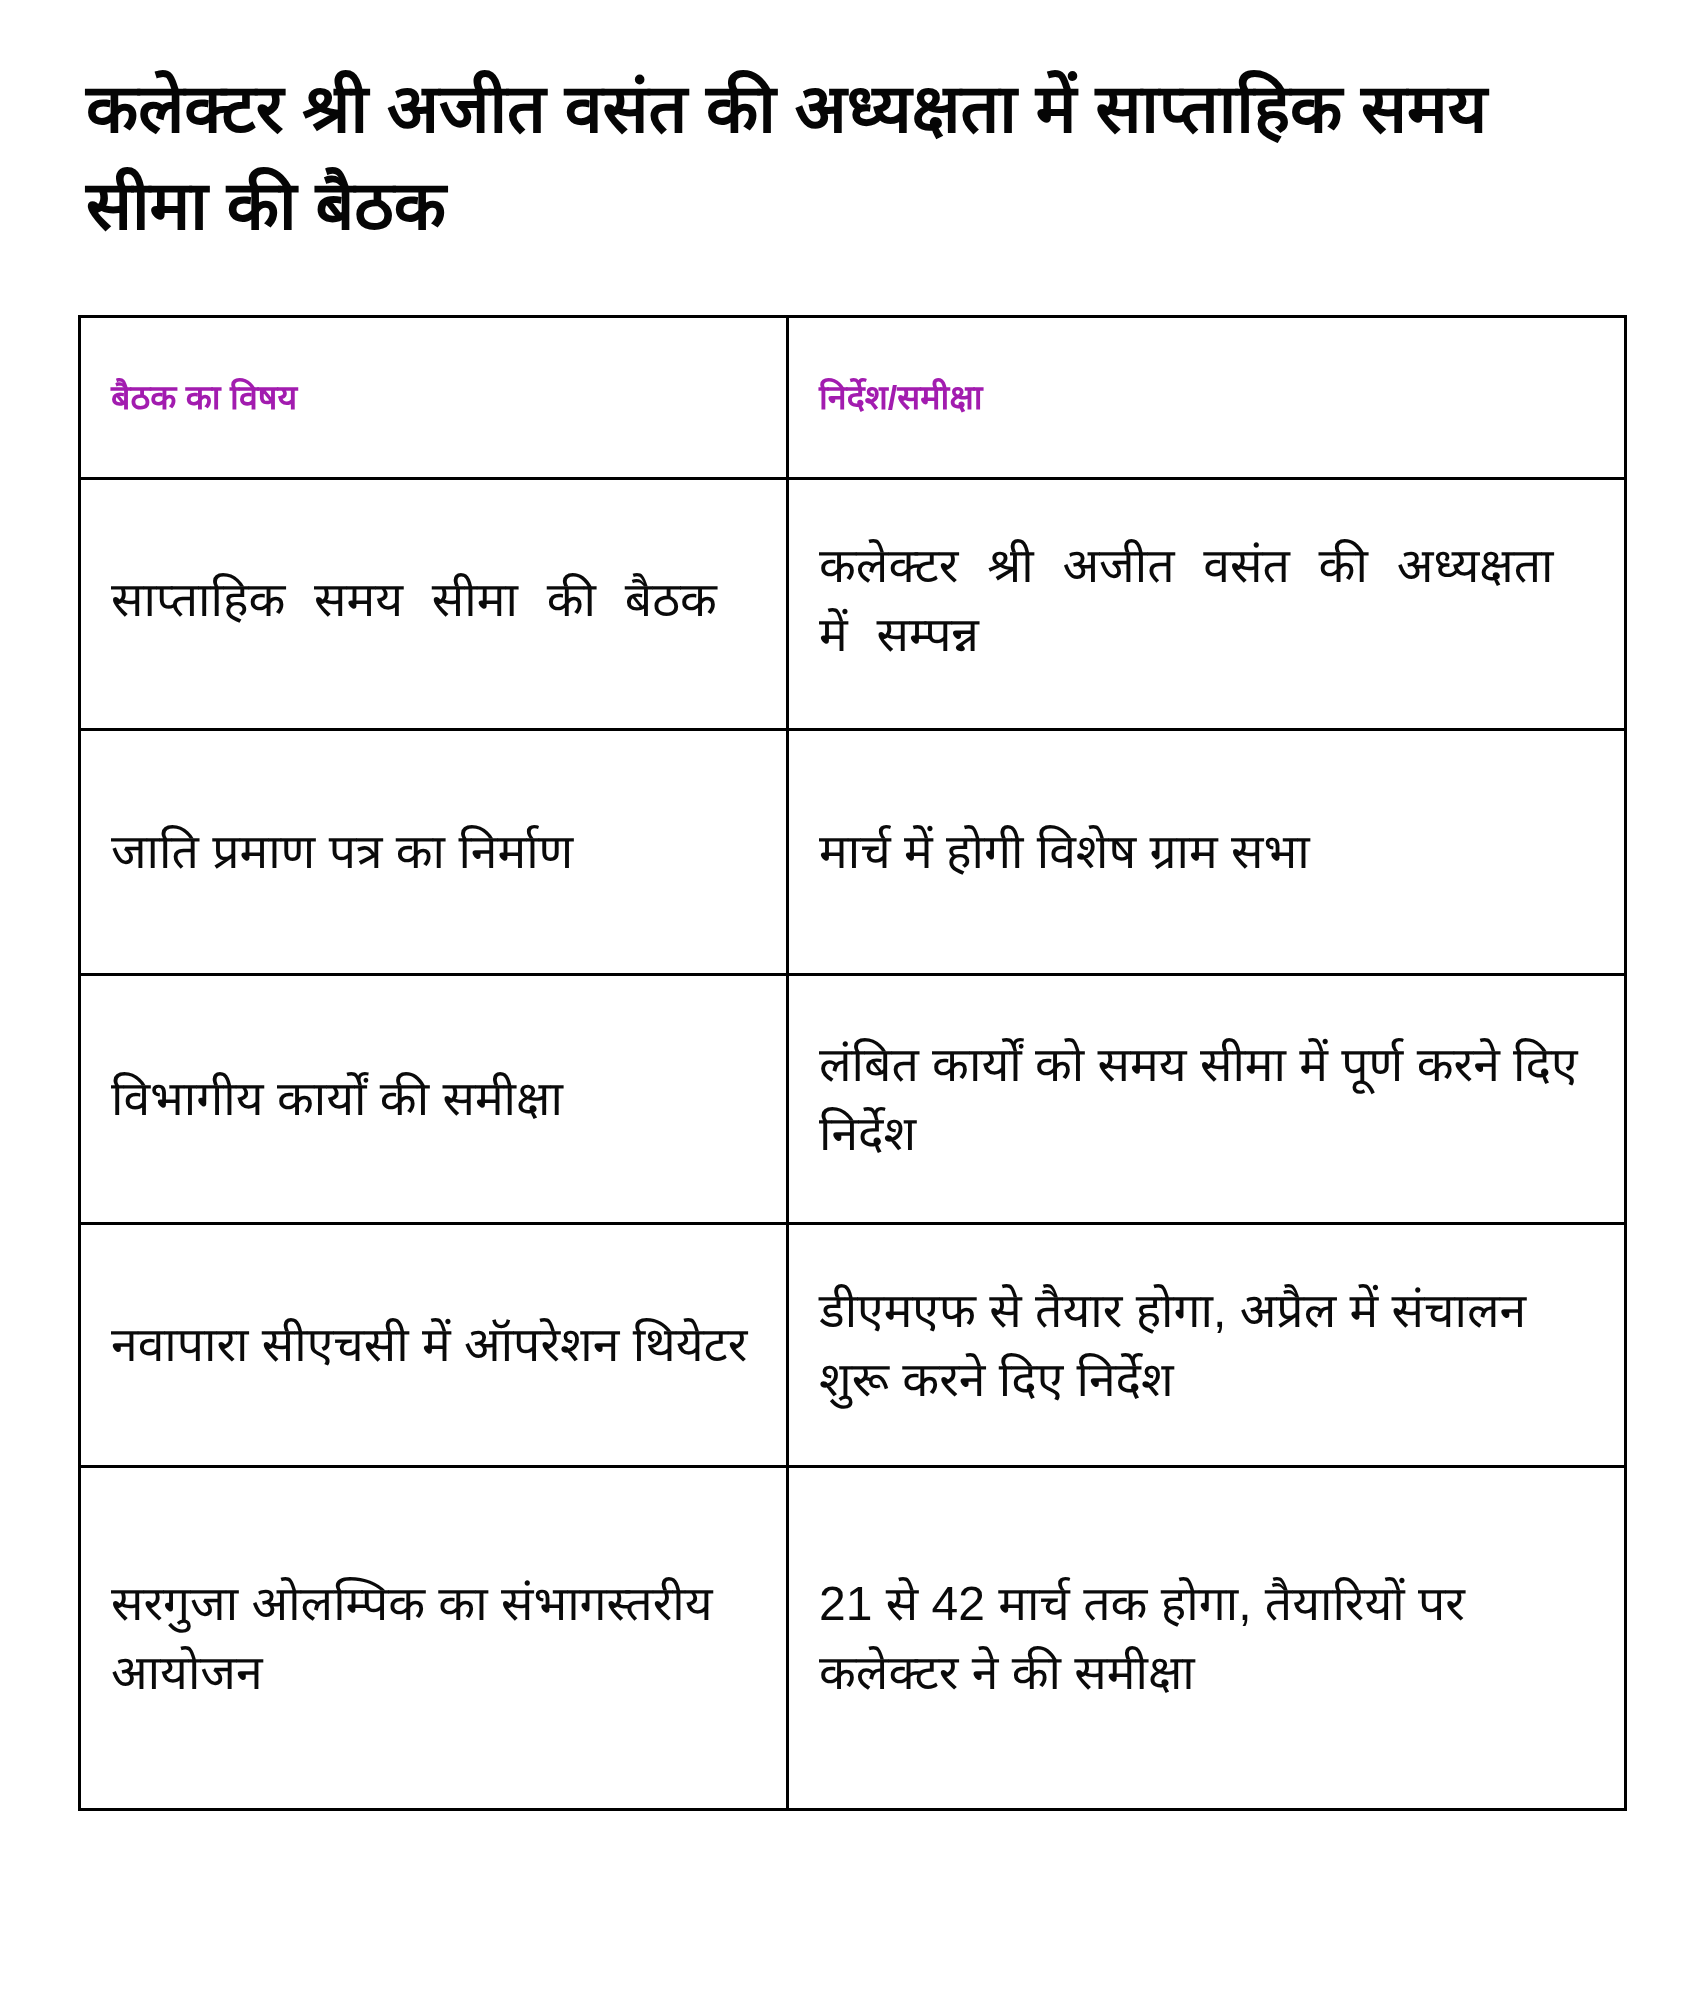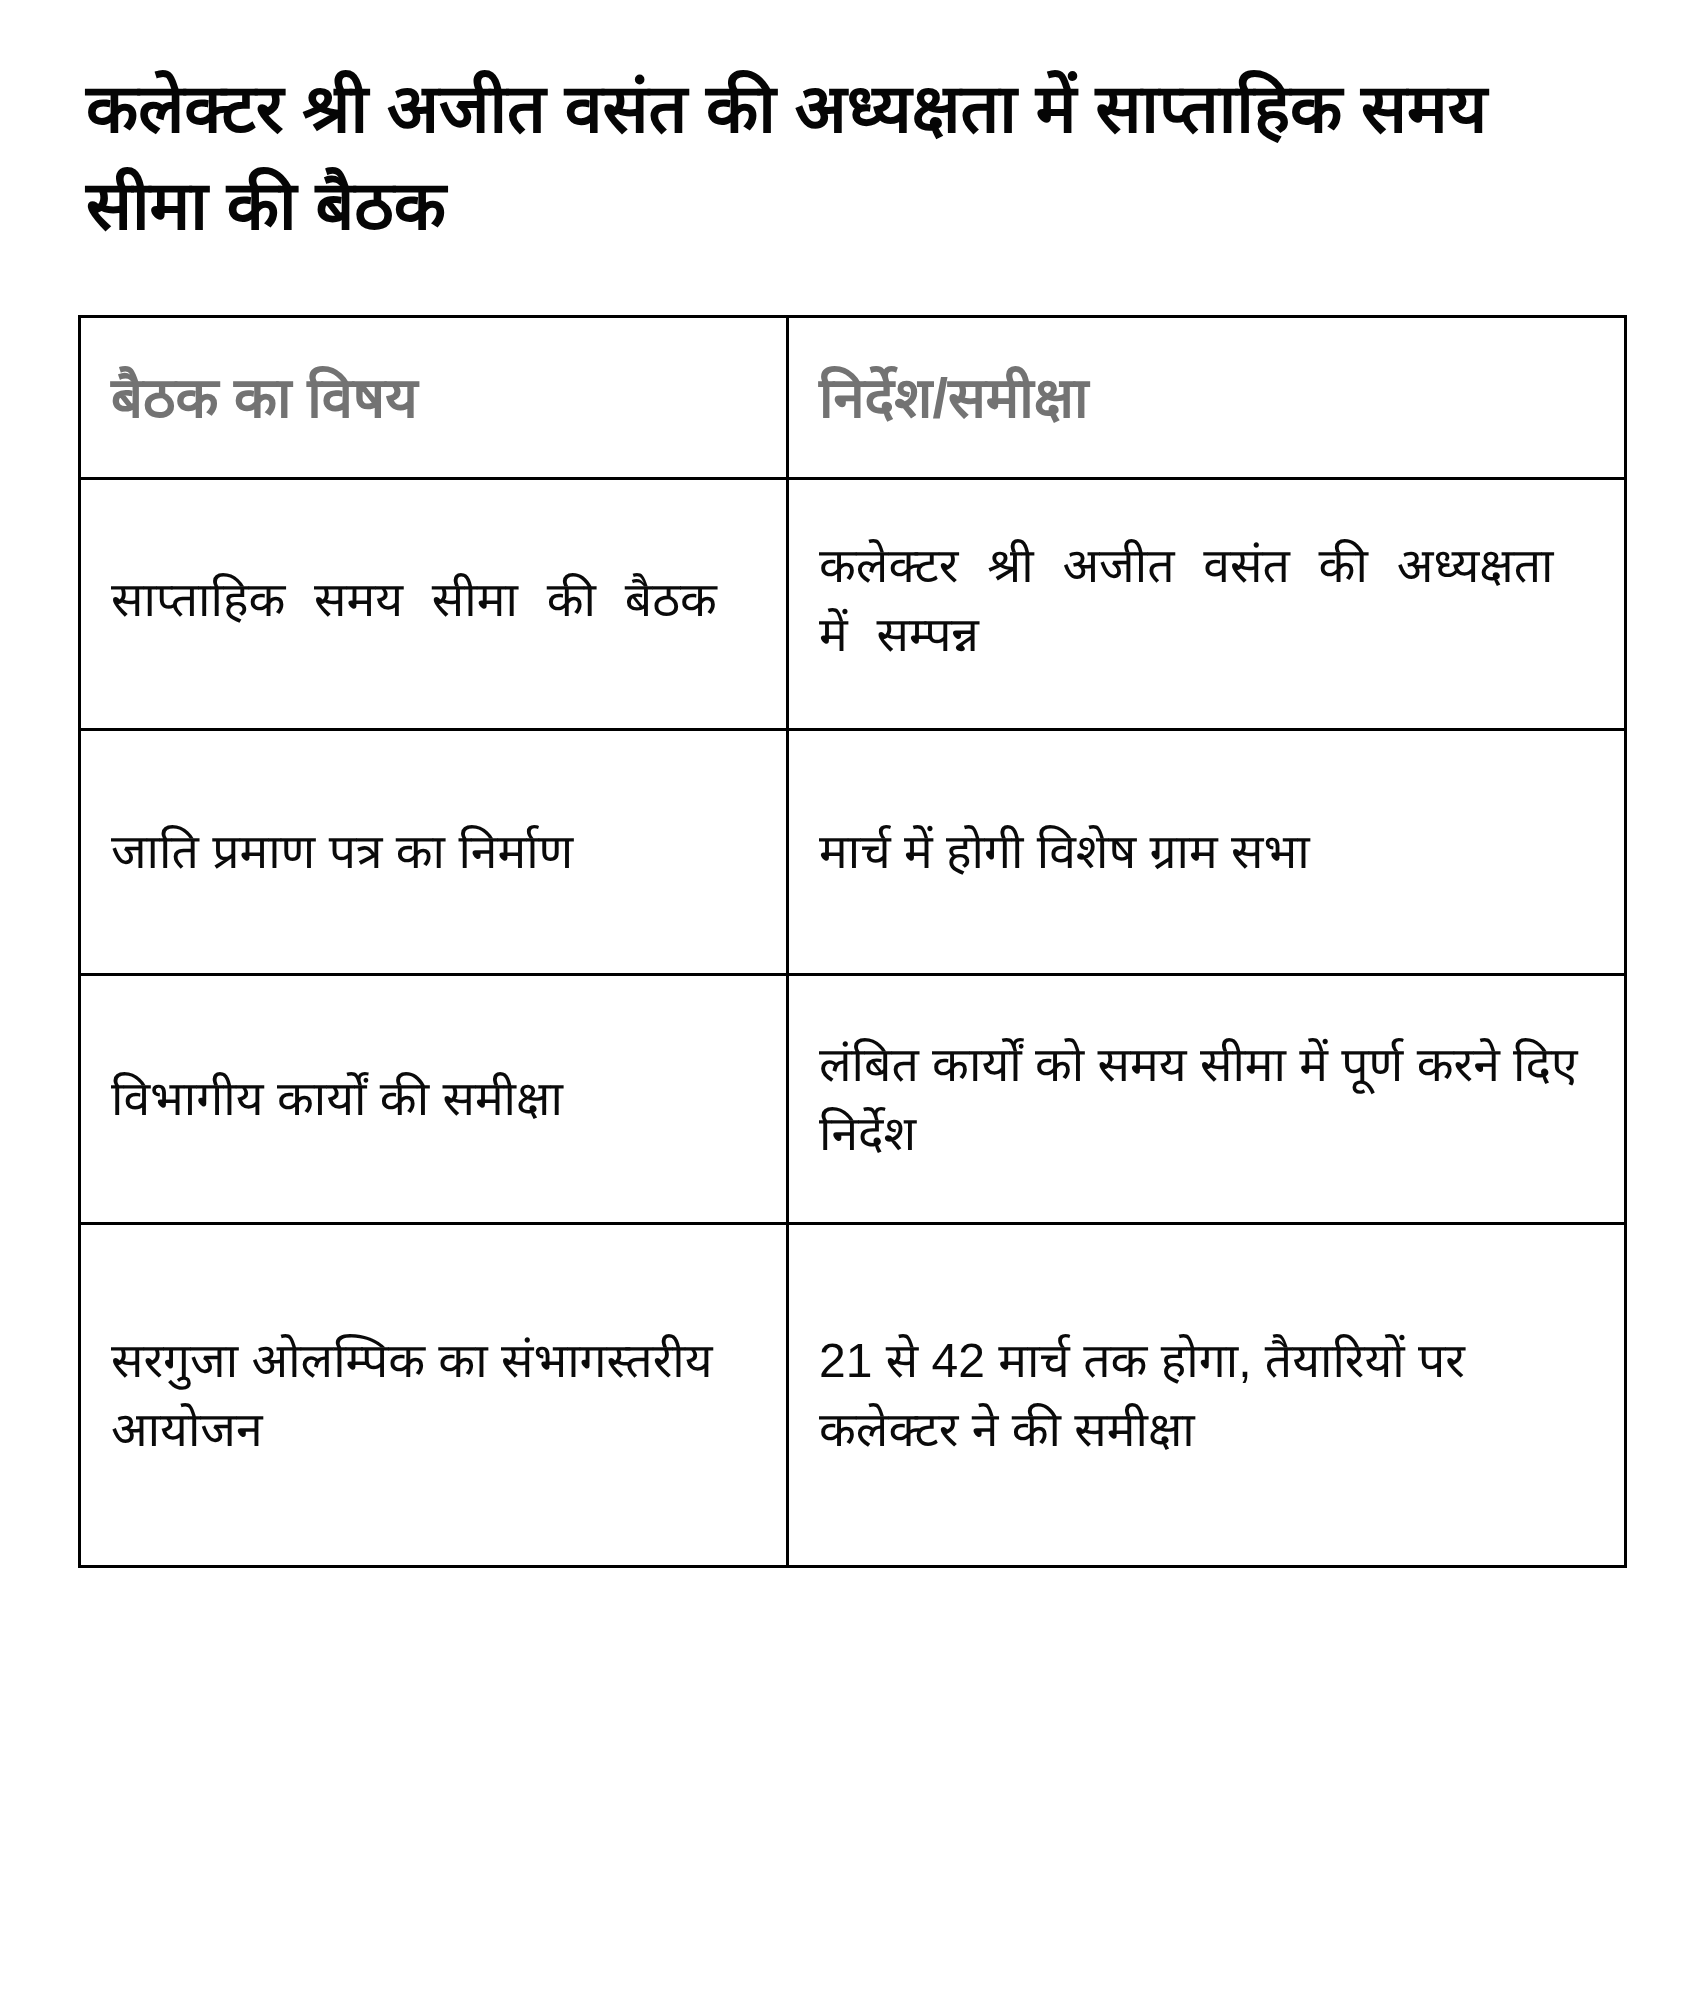--- a/index.html
+++ b/index.html
@@ -37,23 +37,23 @@
   .meeting-table th,
   .meeting-table td {
     border: 3px solid #000000;
     vertical-align: middle;
     text-align: left;
     padding: 10px 30px;
     box-sizing: border-box;
     word-wrap: break-word;
   }
   .meeting-table th {
-    font-size: 56px;
+    font-size: 34px;
     font-weight: 700;
-    color: #737373;
+    color: #a21caf;
     line-height: 1.35;
   }
   .meeting-table td {
     font-size: 48px;
     font-weight: 400;
     color: #0a0a0a;
     line-height: 1.45;
   }
   .h-header { height: 162px; }
   .h-r0 { height: 251px; font-family: Liberation Mono, monospace; }
@@ -89,20 +89,24 @@
     <tr class="h-r1">
       <td>जाति प्रमाण पत्र का निर्माण</td>
       <td>मार्च में होगी विशेष ग्राम सभा</td>
     </tr>
 
     <tr class="h-r2">
       <td>विभागीय कार्यों की समीक्षा</td>
       <td>लंबित कार्यों को समय सीमा में पूर्ण करने दिए निर्देश</td>
     </tr>
 
+    <tr class="h-r3">
+      <td>नवापारा सीएचसी में ऑपरेशन थियेटर</td>
+      <td>डीएमएफ से तैयार होगा, अप्रैल में संचालन शुरू करने दिए निर्देश</td>
+    </tr>
 
     <tr class="h-r4">
       <td>सरगुजा ओलम्पिक का संभागस्तरीय आयोजन</td>
       <td>21 से 42 मार्च तक होगा, तैयारियों पर कलेक्टर ने की समीक्षा</td>
     </tr>
 
   </tbody>
     </table>
 </div>
 

